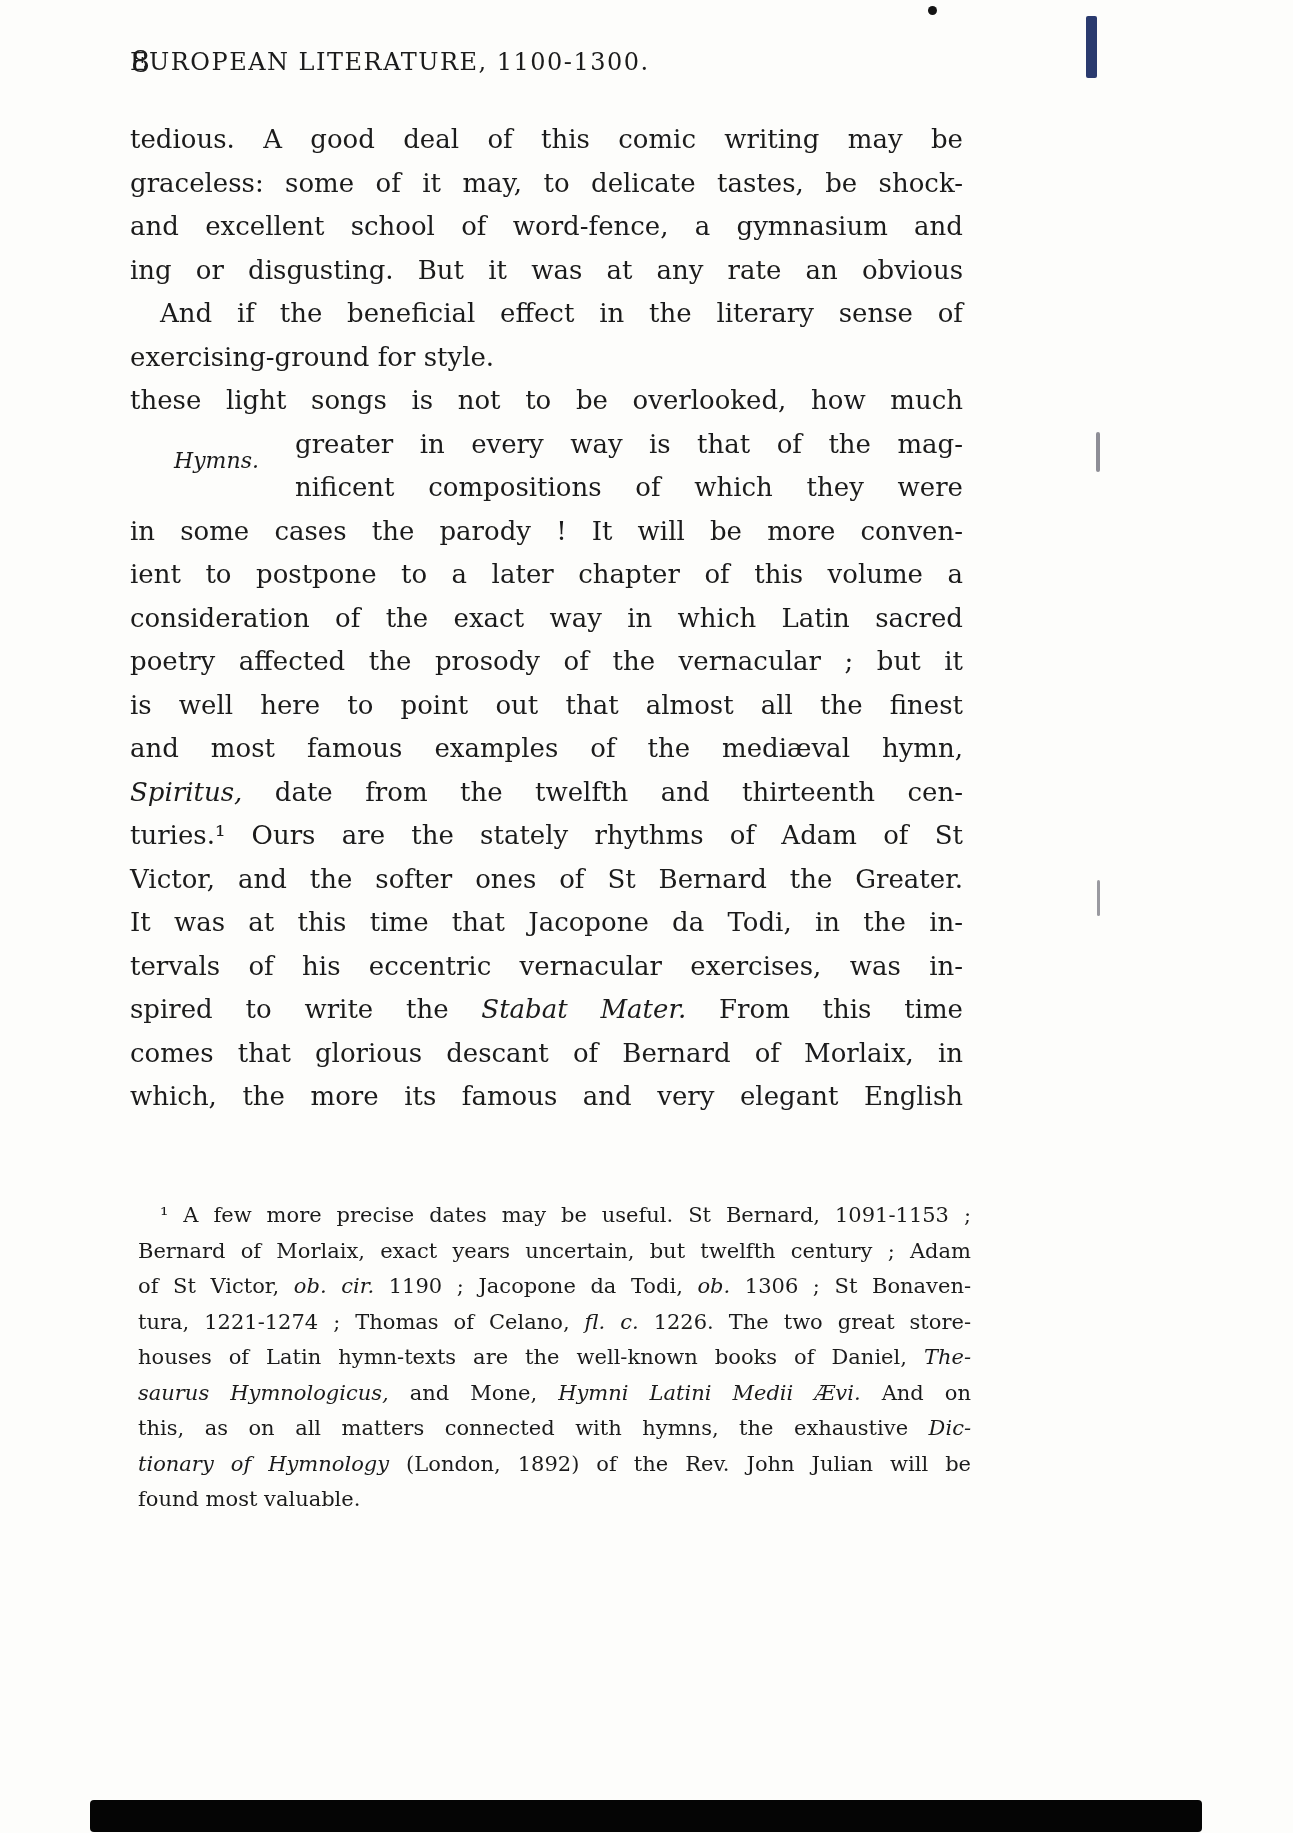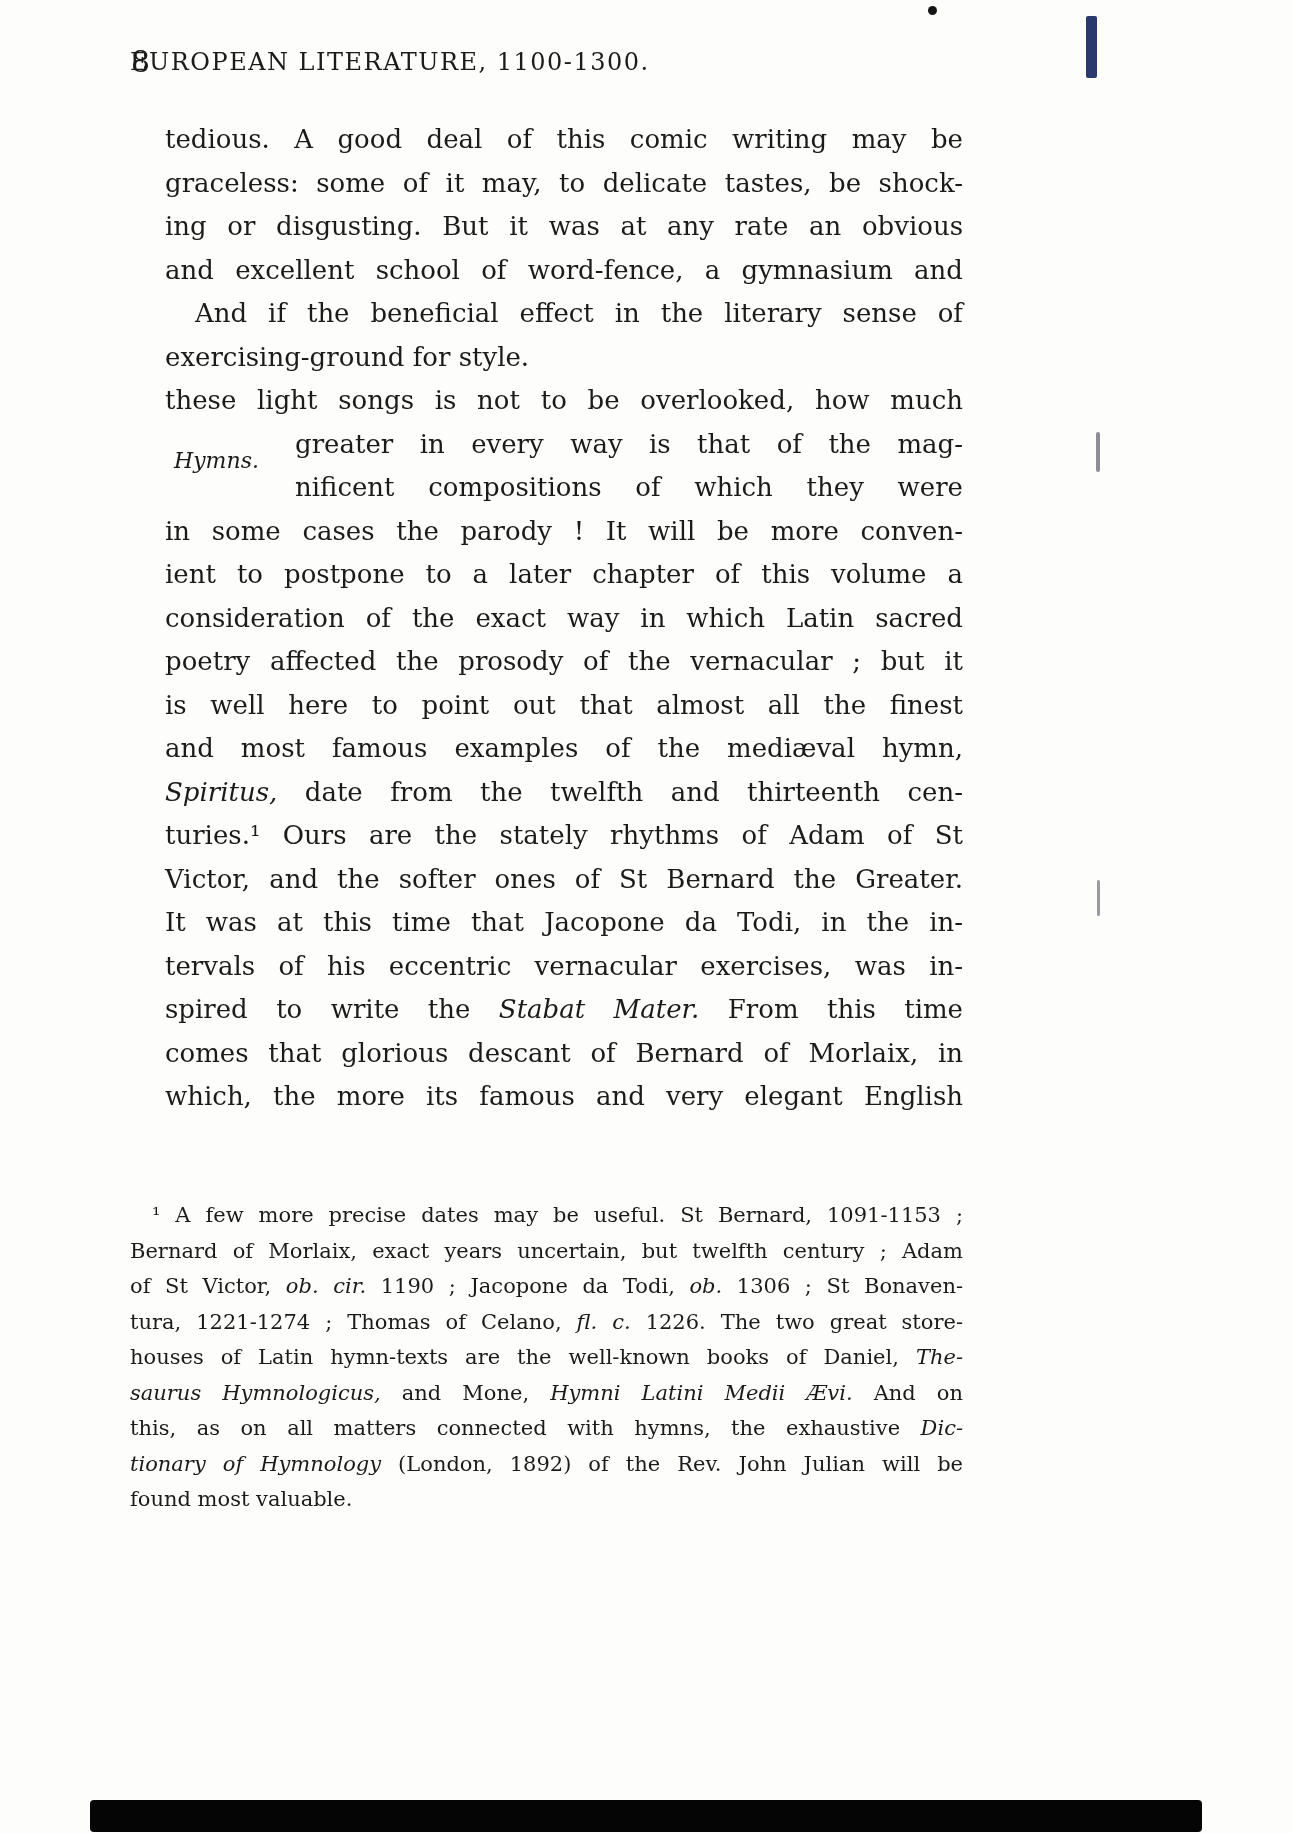--- a/index.html
+++ b/index.html
@@ -34,35 +34,34 @@
     position: absolute;
     left: 130px;
     top: 118px;
     width: 833px;
   }
   .line {
     font-size: 26px;
     line-height: 43.5px;
     text-align: justify;
     text-align-last: justify;
-    margin-left: 35px;
   }
   .line.indent { text-indent: 30px; }
   .line.beside-note { margin-left: 165px; }
   .line.para-end { text-align-last: left; }
   .margin-note {
     position: absolute;
     left: 174px;
     top: 448px;
     font-size: 22px;
     font-style: italic;
   }
   .footnote-column {
     position: absolute;
-    left: 130px;
+    left: 138px;
     top: 1198px;
     width: 833px;
   }
   .fn-line {
     font-size: 21px;
     line-height: 35.5px;
     text-align: justify;
     text-align-last: justify;
   }
   .fn-line.indent { text-indent: 22px; }
@@ -118,22 +117,22 @@
 
   <span class="page-number">8</span>
 
   <div class="running-header">EUROPEAN LITERATURE, 1100-1300.</div>
 
   <i class="margin-note">Hymns.</i>
 
   <div id="body-text" class="text-column">
       <div class="line"><span>tedious. A good deal of this comic writing may be</span></div>
       <div class="line"><span>graceless: some of it may, to delicate tastes, be shock-</span></div>
+      <div class="line"><span>and excellent school of word-fence, a gymnasium and</span></div>
       <div class="line"><span>ing or disgusting. But it was at any rate an obvious</span></div>
-      <div class="line"><span>and excellent school of word-fence, a gymnasium and</span></div>
       <div class="line indent"><span>And if the beneficial effect in the literary sense of</span></div>
       <div class="line para-end"><span>exercising-ground for style.</span></div>
       <div class="line"><span>these light songs is not to be overlooked, how much</span></div>
       <div class="line beside-note"><span>greater in every way is that of the mag-</span></div>
       <div class="line beside-note"><span>nificent compositions of which they were</span></div>
       <div class="line"><span>in some cases the parody ! It will be more conven-</span></div>
       <div class="line"><span>ient to postpone to a later chapter of this volume a</span></div>
       <div class="line"><span>consideration of the exact way in which Latin sacred</span></div>
       <div class="line"><span>poetry affected the prosody of the vernacular ; but it</span></div>
       <div class="line"><span>is well here to point out that almost all the finest</span></div>

